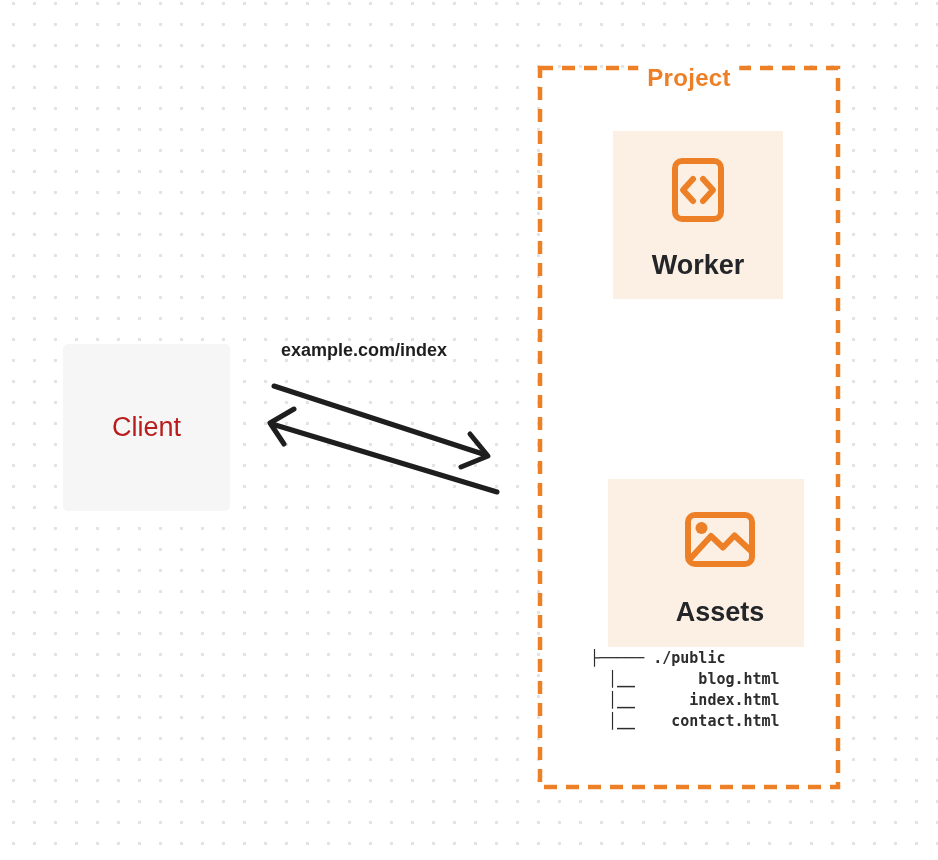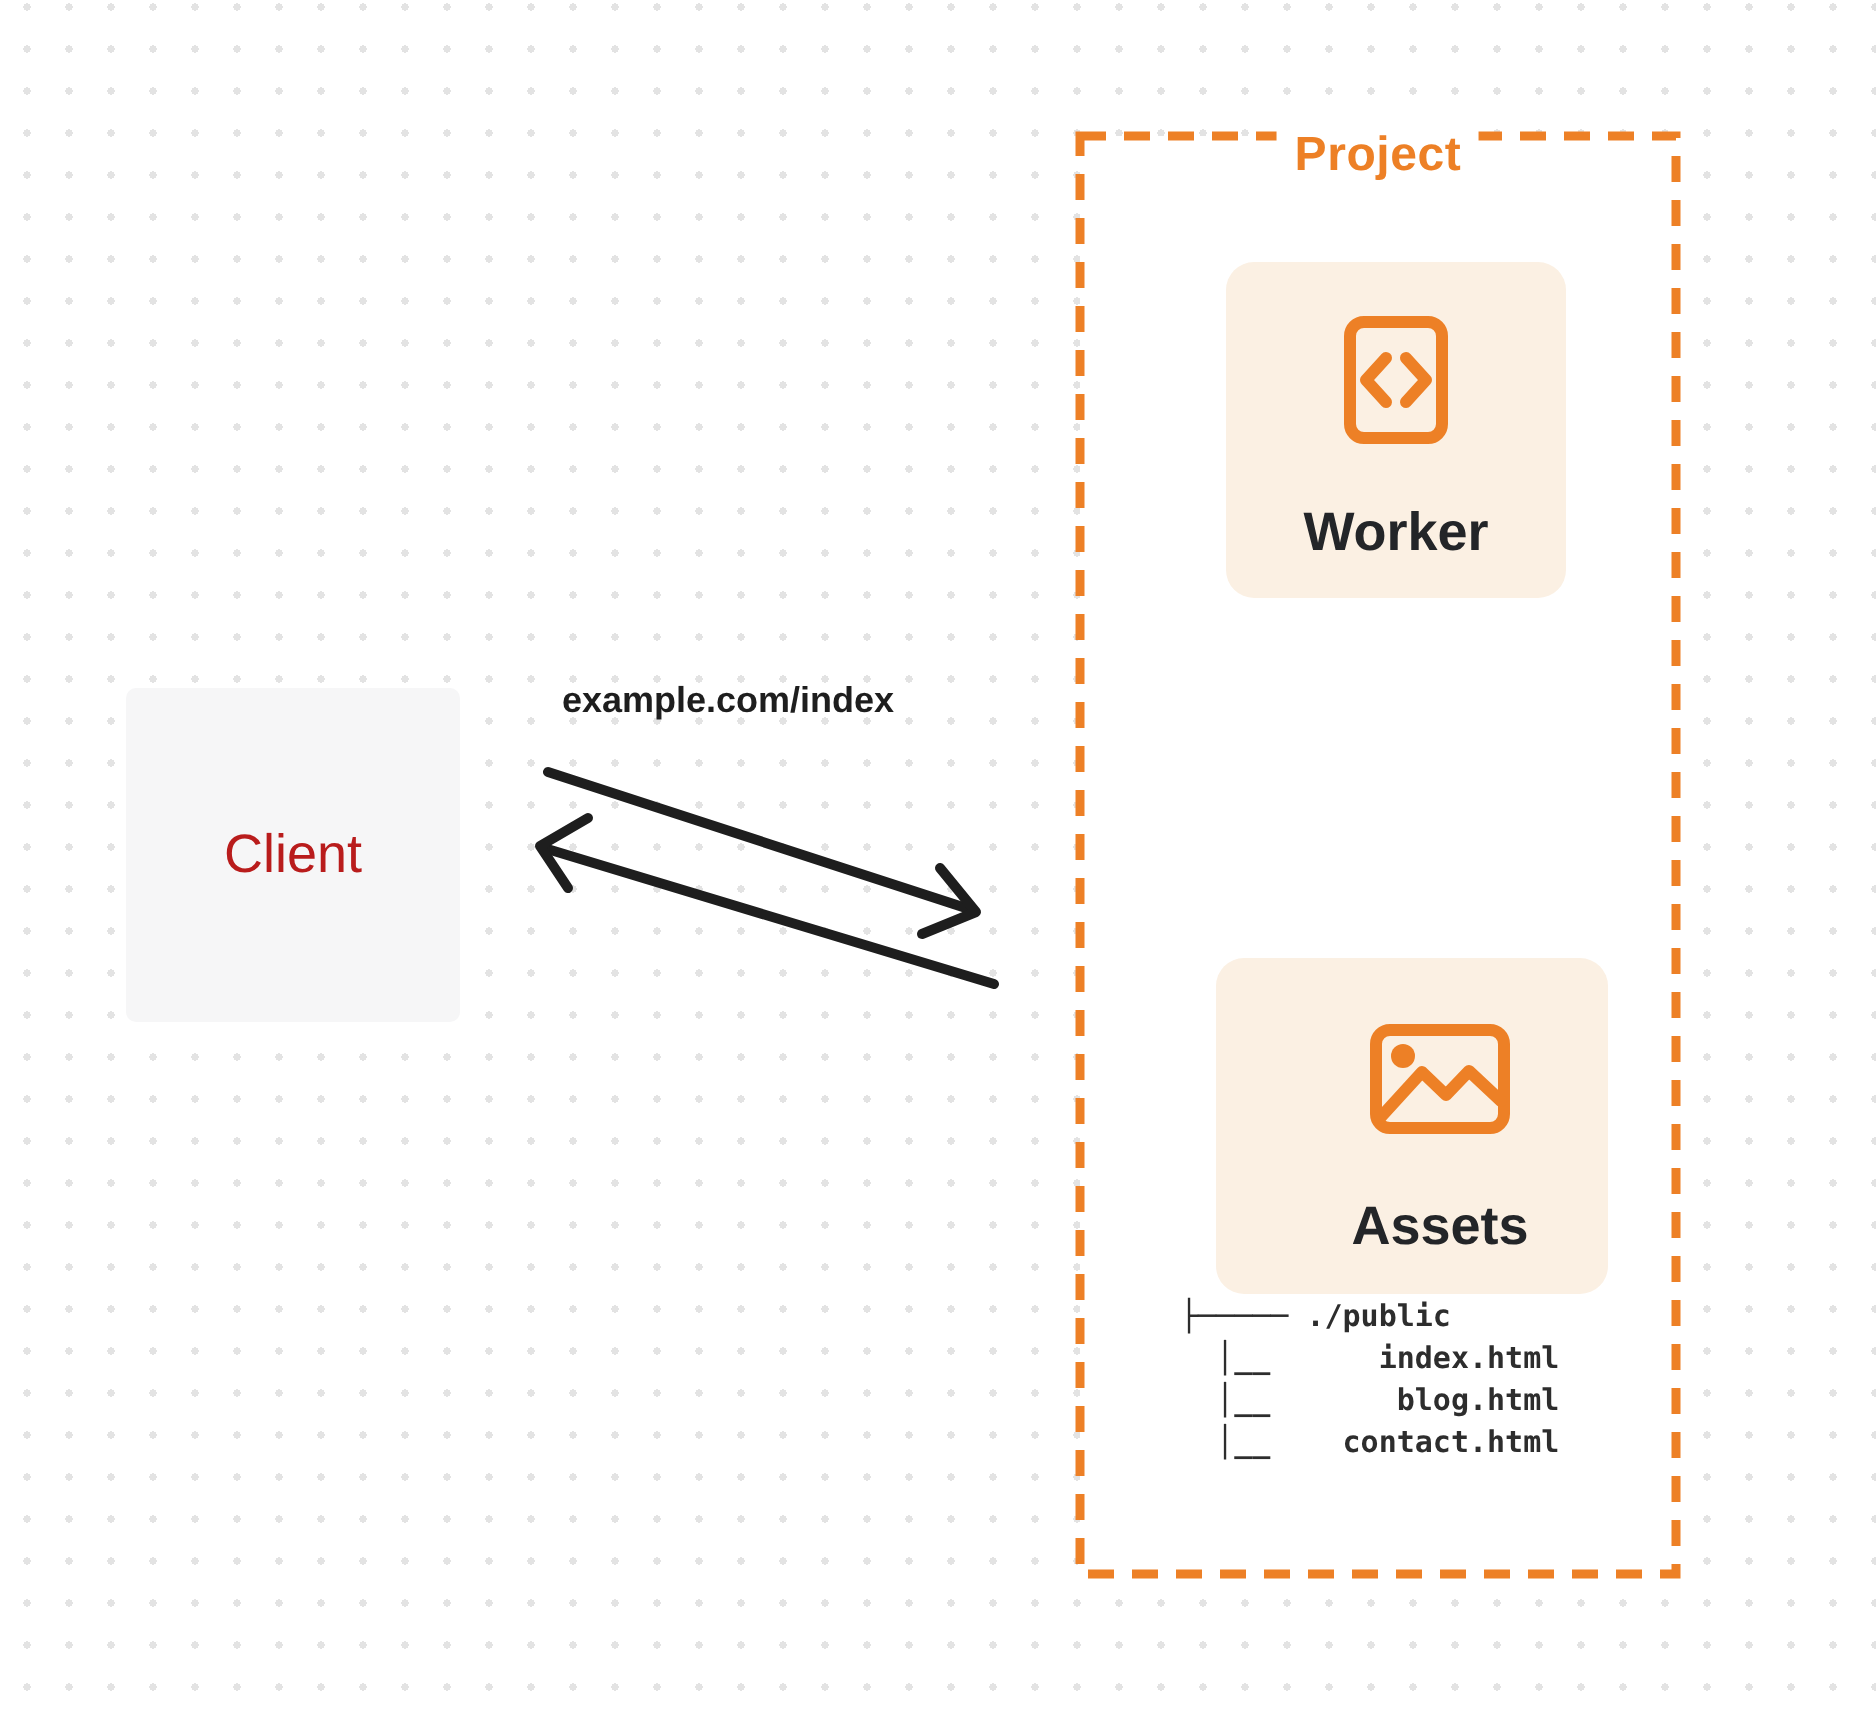--- a/index.html
+++ b/index.html
@@ -44,21 +44,21 @@
     font-size: 24px;
     font-weight: 700;
     color: #ED8026;
     letter-spacing: 0.3px;
     z-index: 3;
     white-space: nowrap;
   }
   .card {
     position: absolute;
     background: #FBF0E3;
-    border-radius: 14px;
+    border-radius: 0;
     display: flex;
     flex-direction: column;
     align-items: center;
     z-index: 3;
   }
   .card-worker { left: 613px; top: 131px; width: 170px; height: 168px; }
   .card-assets { left: 608px; top: 479px; width: 168px; height: 168px; padding-left: 28px; }
   .card-worker .card-icon { margin-top: 27px; }
   .card-assets .card-icon { margin-top: 33px; }
   .card-label {
@@ -148,22 +148,22 @@
         <rect x="3" y="3" width="64" height="49" rx="7" stroke="#ED8026" stroke-width="6"></rect>
         <circle cx="16.5" cy="16" r="6" fill="#ED8026"></circle>
         <path d="M 5 47 L 26 24 L 38 35.5 L 49.5 23.5 L 65.5 38.5" stroke="#ED8026" stroke-width="6" stroke-linecap="round" stroke-linejoin="round"></path>
       </svg>
     </span>
     <div class="card-label">Assets</div>
   </div>
 
   <div class="file-tree">
     <div class="tree-line">├───── ./public</div>
+    <div class="tree-line">  │__       blog.html</div>
     <div class="tree-line">  │__      index.html</div>
-    <div class="tree-line">  │__       blog.html</div>
     <div class="tree-line">  │__    contact.html</div>
   </div>
 
   <div class="client-box">
     <div class="client-label">Client</div>
   </div>
 
   <div class="request-label">example.com/index</div>
 
 </div>

